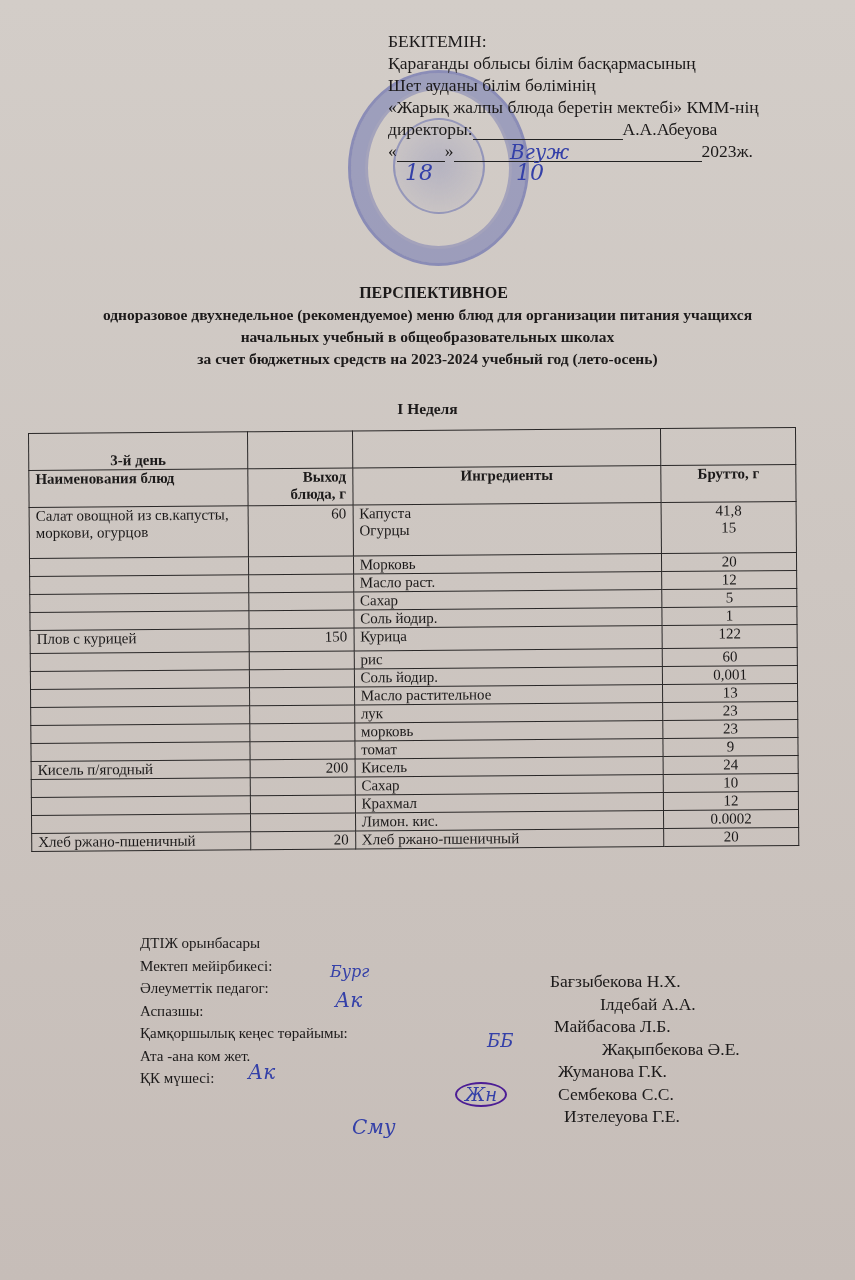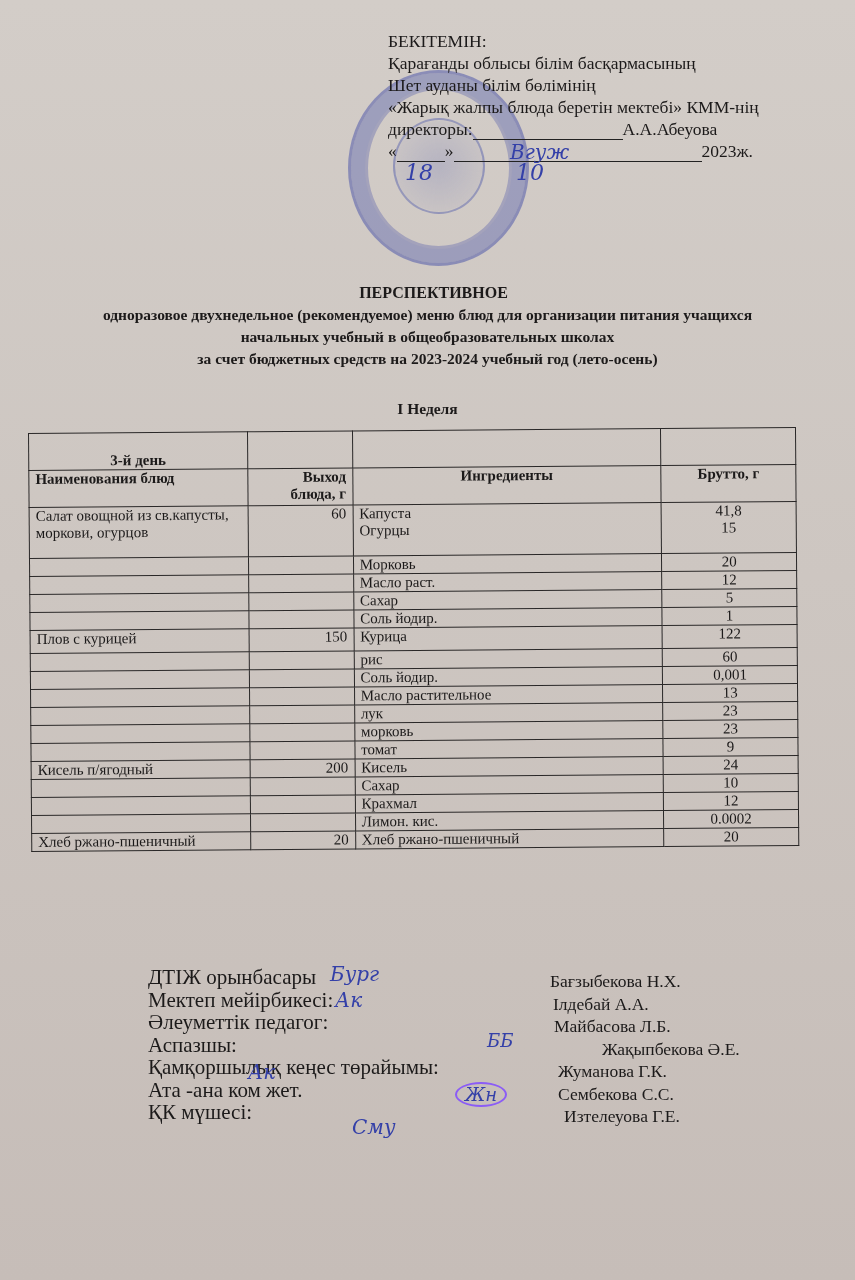--- a/index.html
+++ b/index.html
@@ -56,26 +56,26 @@
     .c1 { width: 206px; }
     .c2 { width: 92px; text-align: right; }
     .c3 { width: 296px; }
     .c4 { width: 122px; text-align: center; }
     tr.dayrow td { height: 36px; vertical-align: bottom; font-weight: bold; }
     tr.headrow th { height: 36px; }
     tr.headrow th.c1 { text-align: left; }
     tr.big td { height: 50px; }
     tr.mid td { height: 22px; }
     .signers {
-      position: absolute; left: 140px; top: 966px; font-size: 21px; line-height: 22.5px; margin-left: 8px;
+      position: absolute; left: 140px; top: 932px; font-size: 15px; line-height: 22.5px;
     }
     .names {
       position: absolute; left: 550px; top: 970px; font-size: 17.5px; line-height: 22.5px;
     }
-    .names div:nth-child(2) { padding-left: 3px; }
+    .names div:nth-child(2) { padding-left: 3px; margin-left: 47px; }
     .names div:nth-child(3) { padding-left: 4px; }
     .names div:nth-child(4) { padding-left: 8px; margin-left: 44px; }
     .names div:nth-child(5) { padding-left: 8px; }
     .names div:nth-child(6) { padding-left: 8px; }
     .names div:nth-child(7) { padding-left: 14px; }
   </style>
 </head>
 <body>
 
 <div class="stamp">
@@ -234,25 +234,25 @@
 <div class="signers">
   <div>ДТІЖ орынбасары</div>
   <div>Мектеп мейірбикесі:</div>
   <div>Әлеуметтік педагог:</div>
   <div>Аспазшы:</div>
   <div>Қамқоршылық кеңес төрайымы:</div>
   <div>Ата -ана ком  жет.</div>
   <div>ҚК мүшесі:</div>
 </div>
 
-<div class="handwrite" style="left:330px; top:962px; font-size:20px;">Бург</div>
+<div class="handwrite" style="left:330px; top:962px; font-size:16px;">Бург</div>
 <div class="handwrite" style="left:335px; top:988px; font-size:20px;">Ак</div>
 <div class="handwrite" style="left:487px; top:1030px; font-size:18px;text-align:right;">ББ</div>
 <div class="handwrite" style="left:248px; top:1060px; font-size:20px;">Ак</div>
-<div class="handwrite" style="left:455px; top:1082px; font-size:18px; border:2px solid #8b5cf6; border-radius:50%; padding:0 8px;">Жн</div>
+<div class="handwrite" style="left:455px; top:1082px; font-size:18px; border:2px solid #4c1d95; border-radius:50%; padding:0 8px;">Жн</div>
 <div class="handwrite" style="left:352px; top:1115px; font-size:20px;">Сму</div>
 
 <div class="names">
   <div>Бағзыбекова Н.Х.</div>
   <div>Ілдебай А.А.</div>
   <div>Майбасова Л.Б.</div>
   <div>Жақыпбекова Ә.Е.</div>
   <div>Жуманова Г.К.</div>
   <div>Сембекова С.С.</div>
   <div>Изтелеуова Г.Е.</div>

